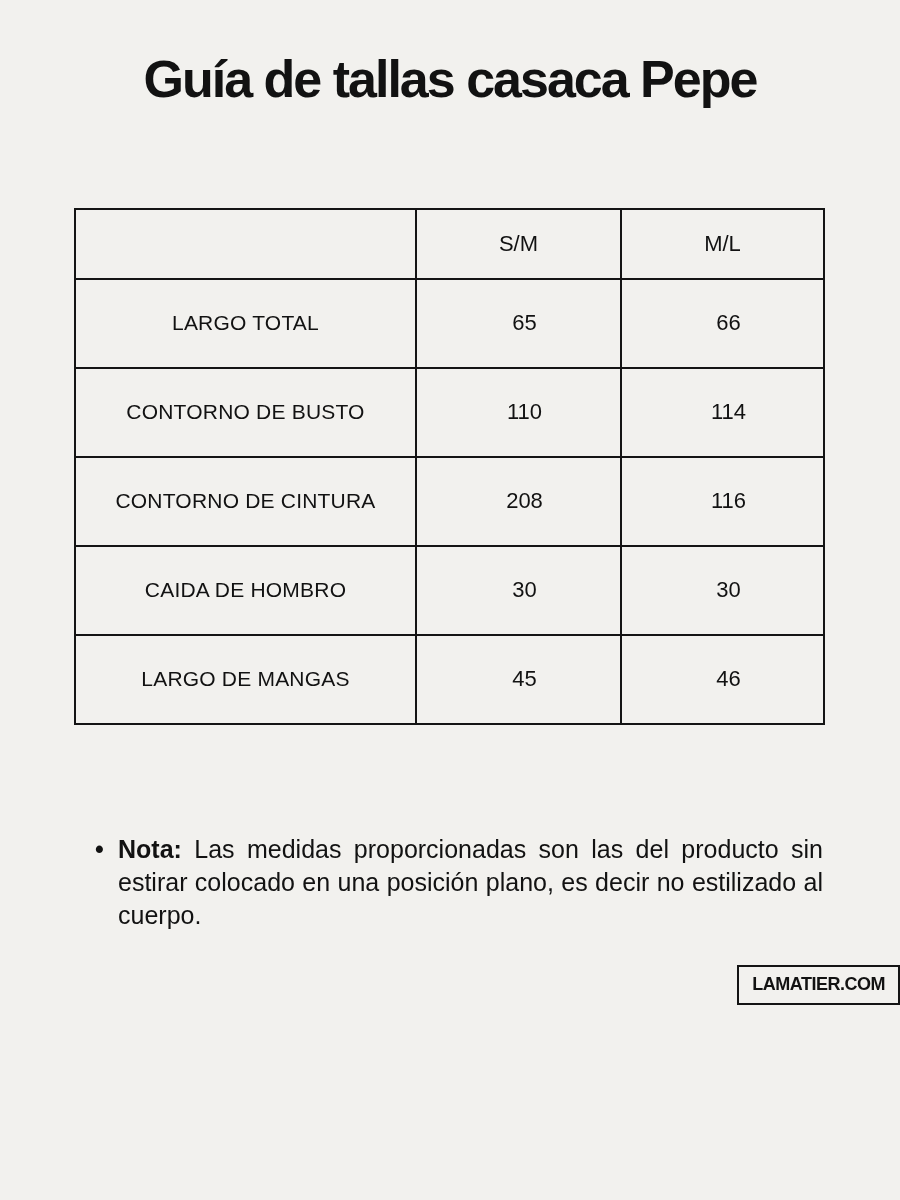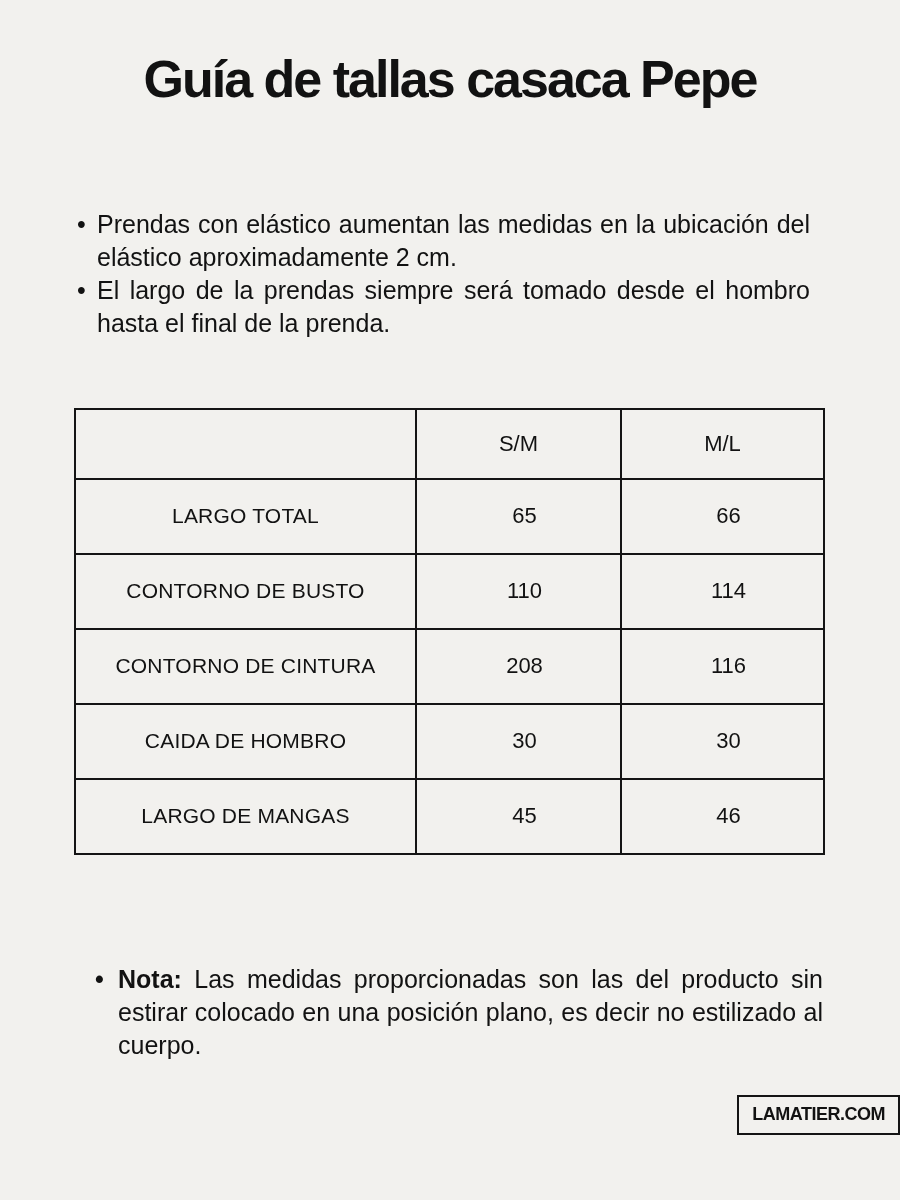--- a/index.html
+++ b/index.html
@@ -61,21 +61,21 @@
   .size-table col.c2{width:205px;}
   .size-table col.c3{width:203px;}
   .size-table th,.size-table td{
     border:2px solid var(--border);
     text-align:center;
     vertical-align:middle;
     font-weight:normal;
     background:var(--background);
   }
   .size-table tr.header-row{height:70px;}
-  .size-table tr.data-row{height:75px;}
+  .size-table tr.data-row{height:89px;}
   .size-table th{font-size:22px;}
   .size-table td.label-cell{font-size:21px;letter-spacing:0.2px;}
   .size-table td.value-cell{font-size:22px;padding-left:12px;}
 
   
   .note-section{
     margin:108px 77px 0 118px;
     font-size:25px;
     line-height:33px;
   }
@@ -108,24 +108,20 @@
   }
 </style>
 </head>
 <body>
 
 <main class="page">
 
   <h1 class="title">Guía de tallas casaca Pepe</h1>
 
   <section class="considerations">
-    <ul class="bullet-list">
-      <li class="bullet-item">Prendas con elástico aumentan las medidas en la ubicación del elástico aproximadamente 2 cm.</li>
-      <li class="bullet-item">El largo de la prendas siempre será tomado desde el hombro hasta el final de la prenda.</li>
-    </ul>
   </section>
 
   <table class="size-table">
     <colgroup>
       <col class="c1">
         <col class="c2">
         <col class="c3">
     </colgroup>
     <tbody>
       <tr class="header-row">

